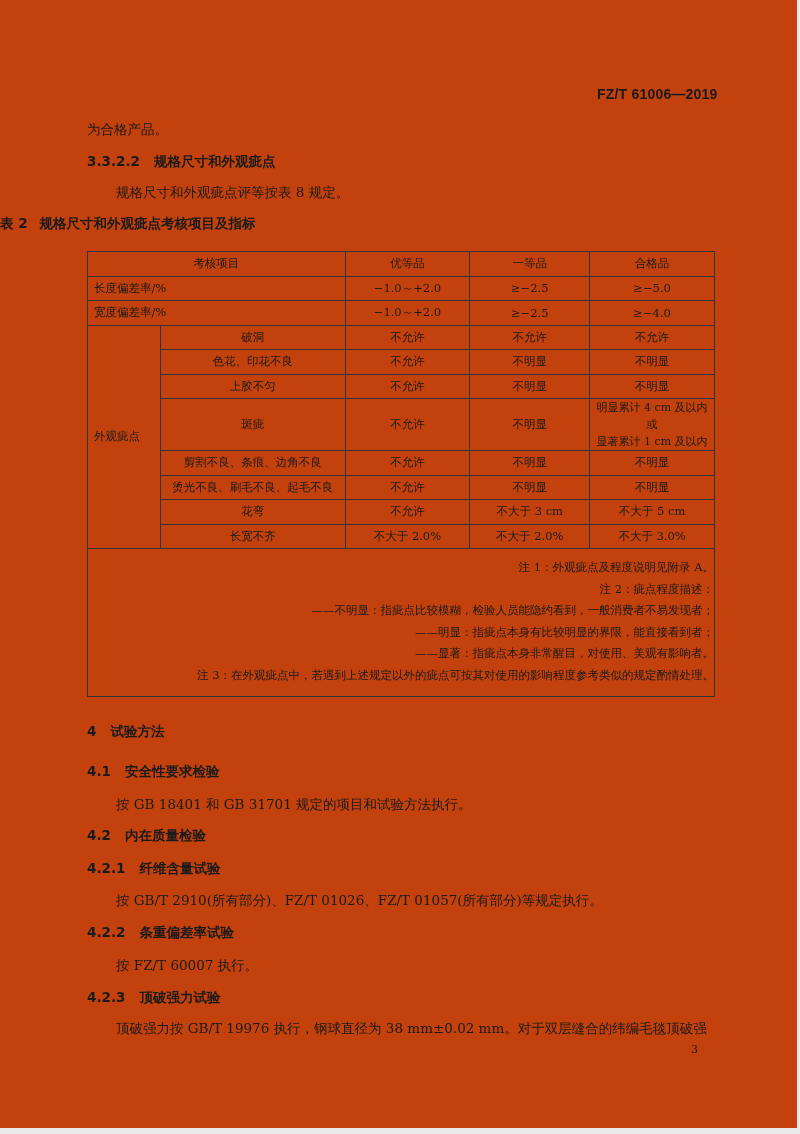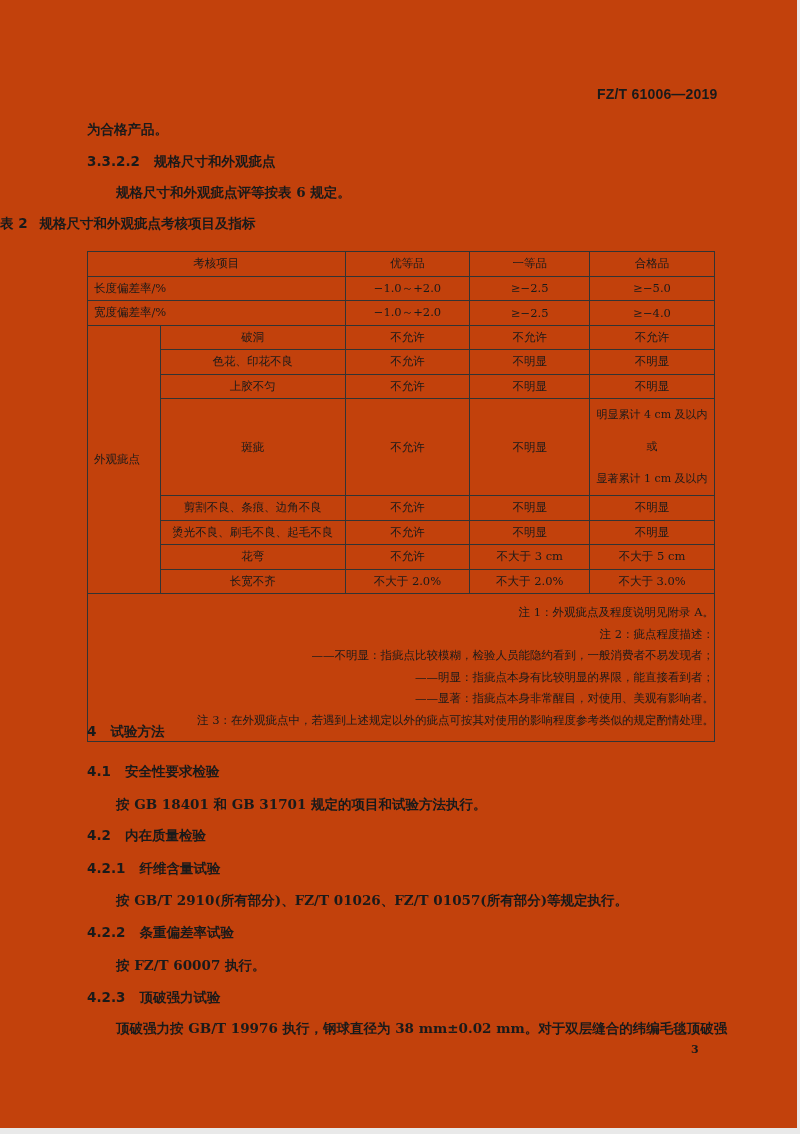--- a/index.html
+++ b/index.html
@@ -3,37 +3,37 @@
 <meta charset="utf-8">
 <style>
   html, body { margin: 0; padding: 0; }
   body {
     width: 800px; height: 1134px; background: #e9e9e9; position: relative; overflow: hidden;
     font-family: "DejaVu Serif", "Liberation Serif", serif; color: #1a1a1a;
   }
   .page {
     position: absolute; left: 0; top: 0; width: 797px; height: 1128px; background: #c2410c;
   }
-  .abs { position: absolute; white-space: nowrap; font-weight: bold; }
+  .abs { position: absolute; white-space: nowrap; }
   .std-no { left: 597px; top: 86px; font-size: 14px; font-weight: bold; letter-spacing: 0.2px; font-family: "Liberation Sans", "DejaVu Sans", sans-serif; }
   .p { font-size: 13.5px; }
   .h { font-size: 13.5px; font-weight: bold; font-family: "DejaVu Sans", "Liberation Sans", sans-serif; }
   .h .num { display: inline-block; margin-right: 14px; font-weight: bold; }
   .caption { left: 0; width: 800px; text-align: left; top: 215px; font-size: 13.5px; font-weight: bold; font-family: "DejaVu Sans", sans-serif; }
   .caption .tno { margin-right: 12px; }
 
   table.t {
     position: absolute; left: 87px; top: 251px; width: 628px; border-collapse: collapse;
     font-size: 11.5px; border: 1.5px solid #222;
   }
   table.t td { border: 1px solid #333; text-align: center; vertical-align: middle; padding: 0 2px; }
   table.t td.left { text-align: left; padding-left: 6px; }
   table.t tr.r { height: 24.5px; }
   table.t tr.tall { height: 49px; }
-  table.t td.two { line-height: 32px; font-size: 11px; }
+  table.t td.two { line-height: 17px; font-size: 11px; }
   table.t td.notes { text-align: right; padding: 8px 0 10px 24px; height: 118px; vertical-align: top; font-size: 11.5px; line-height: 21.5px; }
   .note-line { display: block; }
   .note-sub { display: block; padding-left: 38px; }
 
   .watermark {
     left: 380px; top: 990px; font-size: 76px; font-weight: bold; color: rgba(200,200,200,0.45);
     font-family: "DejaVu Sans", sans-serif; letter-spacing: 2px;
   }
   .page-no { left: 691px; top: 1043px; font-size: 11px; }
 </style>
@@ -43,21 +43,21 @@
 <div class="page">
 
   <div class="abs std-no">FZ/T 61006—2019</div>
 
   <div class="abs p" style="left:87px; top:121px;">为合格产品。</div>
 
   <div class="abs h" style="left:87px; top:153px;">
     <span class="num">3.3.2.2</span><span>规格尺寸和外观疵点</span>
   </div>
 
-  <div class="abs p" style="left:116px; top:184px;">规格尺寸和外观疵点评等按表 6 规定。</div>
+  <div class="abs p" style="left:116px; top:184px;">规格尺寸和外观疵点评等按表 8 规定。</div>
 
   <div class="abs caption">
     <span class="tno">表 2</span><span>规格尺寸和外观疵点考核项目及指标</span>
   </div>
 
   <table class="t">
     <colgroup>
       <col style="width:73px">
         <col style="width:185px">
         <col style="width:125px">

